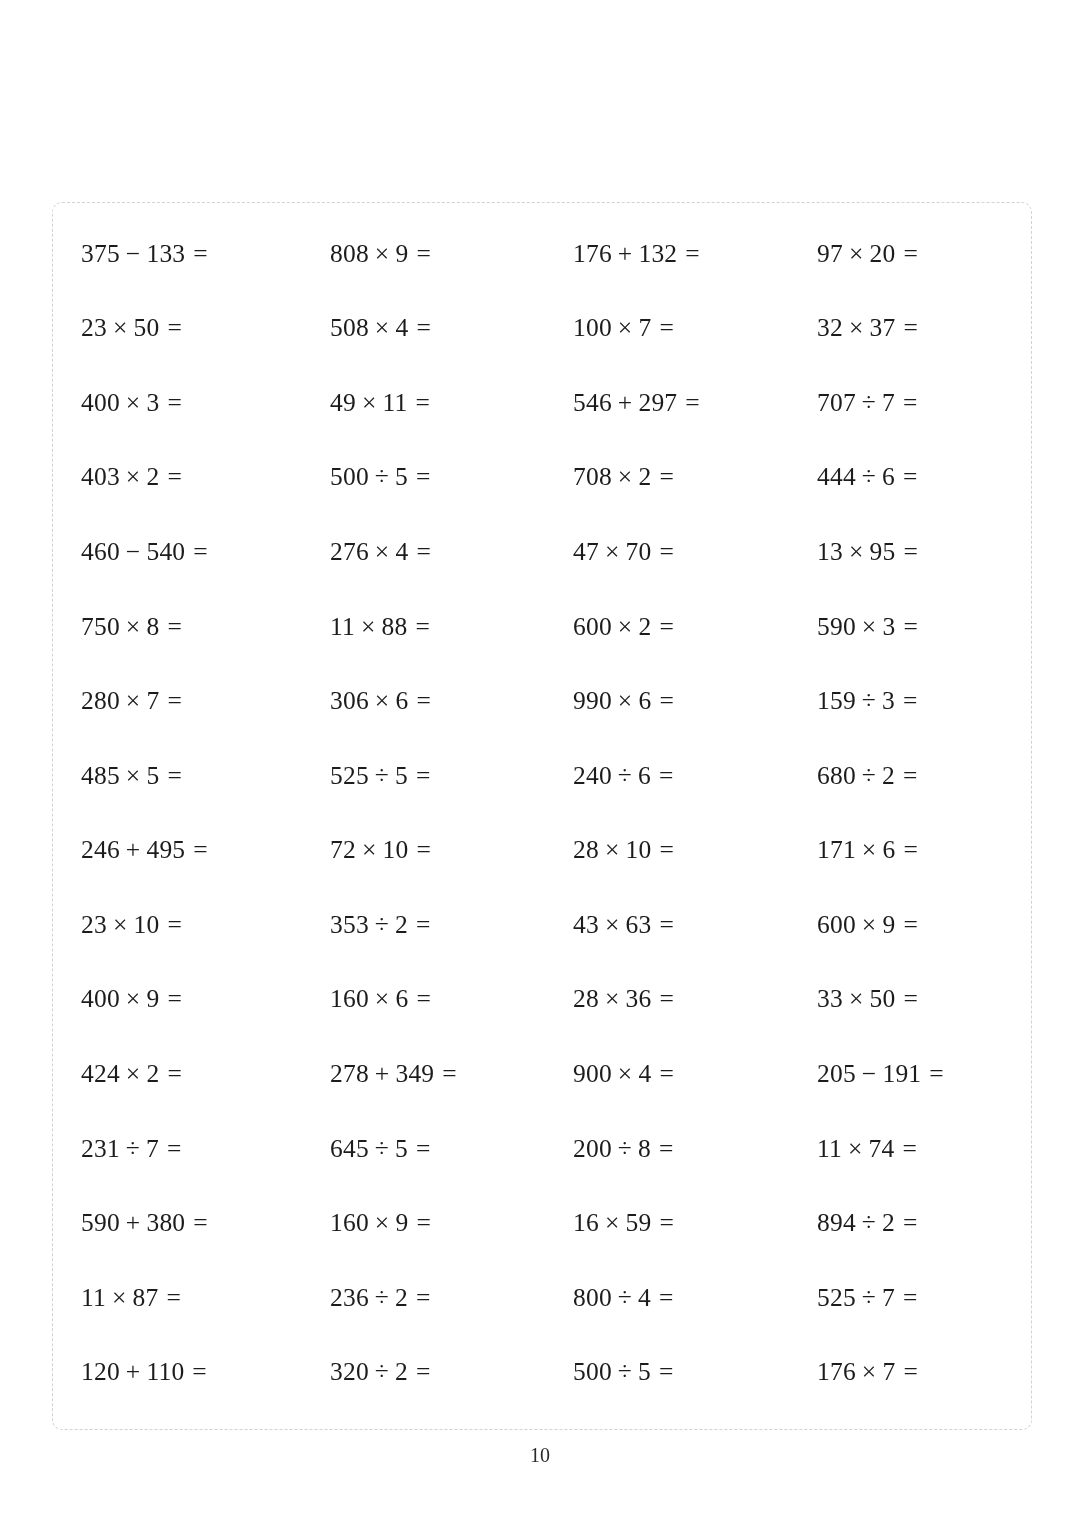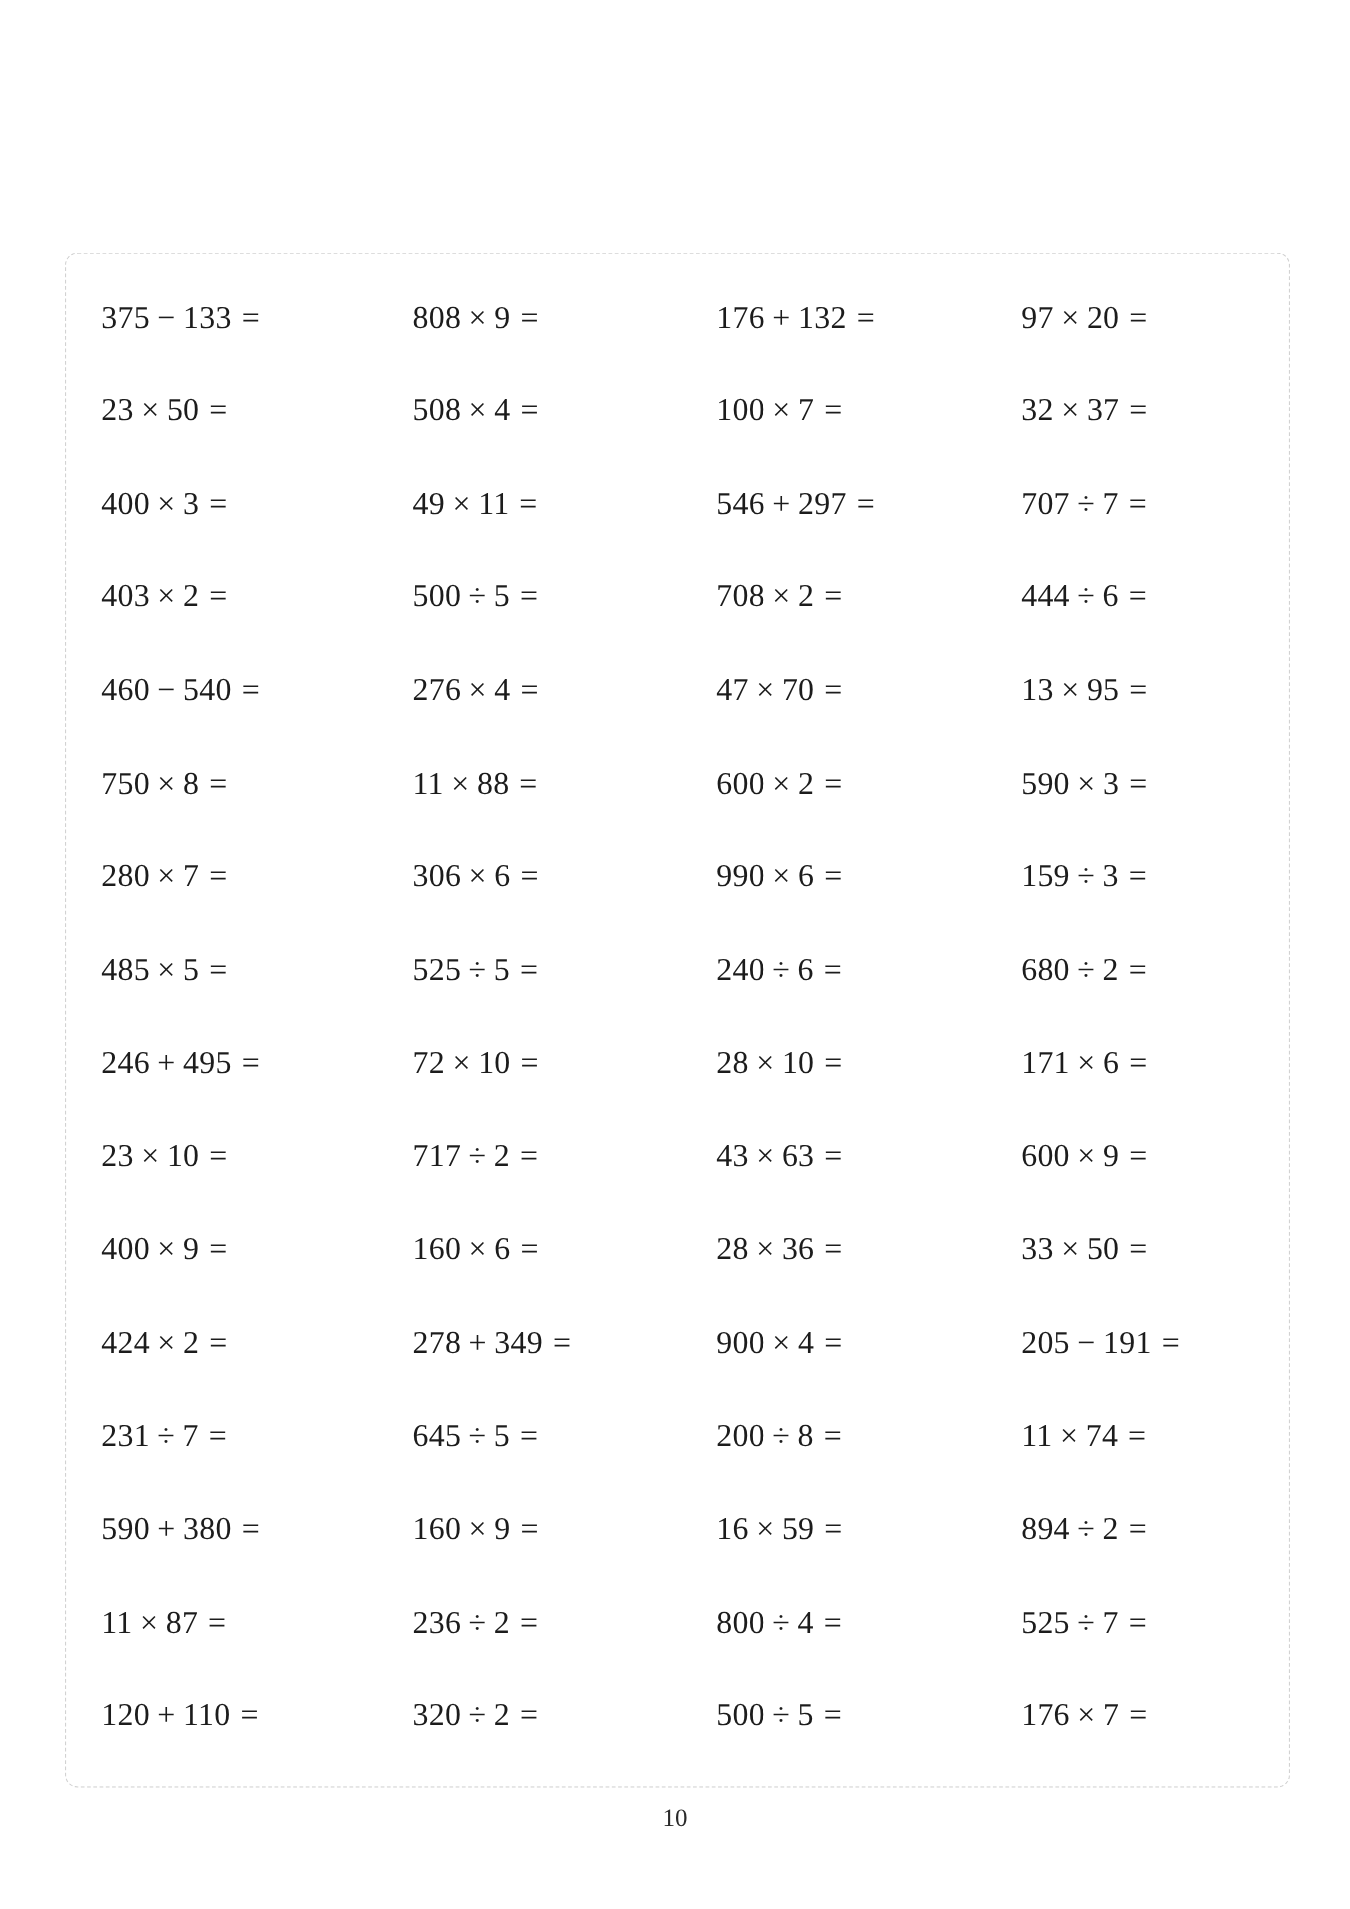--- a/index.html
+++ b/index.html
@@ -302,21 +302,21 @@
         <span>6</span>
         <span class="eq">=</span>
       </div>
       <div class="problem-cell">
         <span>23</span>
         <span class="op">×</span>
         <span>10</span>
         <span class="eq">=</span>
       </div>
       <div class="problem-cell">
-        <span>717</span>
+        <span>353</span>
         <span class="op">÷</span>
         <span>2</span>
         <span class="eq">=</span>
       </div>
       <div class="problem-cell">
         <span>43</span>
         <span class="op">×</span>
         <span>63</span>
         <span class="eq">=</span>
       </div>

